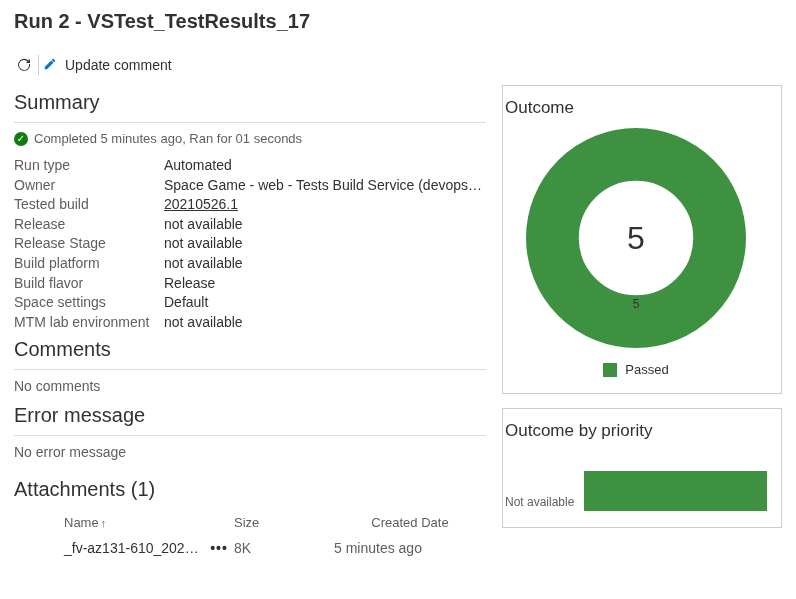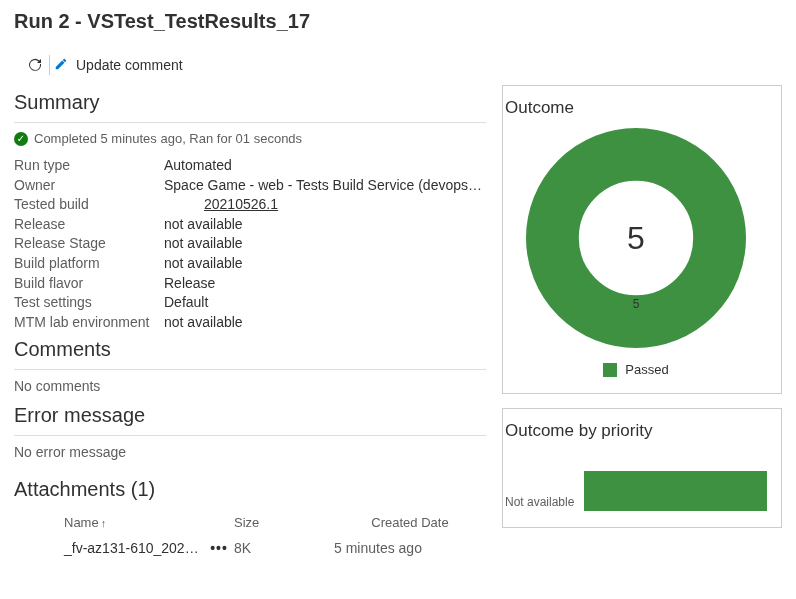--- a/index.html
+++ b/index.html
@@ -2,36 +2,36 @@
 <html><head>
 <meta charset="utf-8">
 <style>
 * { box-sizing: border-box; margin: 0; padding: 0; }
 body { font-family: -apple-system, BlinkMacSystemFont, "Segoe UI", sans-serif; font-size: 14px; color: #323130; background: #fff; width: 796px; }
 .header { padding: 10px 14px 0 14px; }
 .title { font-size: 20px; font-weight: 600; margin-bottom: 12px; }
 .tabs { display: flex; gap: 22px; border-bottom: 1px solid #ddd; padding-bottom: 8px; }
 .tab { font-size: 14px; color: #605e5c; cursor: pointer; }
 .tab.active { color: #0078d4; font-weight: 600; }
-.toolbar { display: flex; padding: 10px 25px; }
+.toolbar { display: flex; padding: 10px 14px; }
 .icon-btn { width: 20px; height: 20px; display: flex; align-items: center; justify-content: center; cursor: pointer; }
 .vdiv { width: 1px; height: 20px; background: #ccc; margin: 0 4px; }
 .update-comment { display: flex; align-items: center; gap: 8px; cursor: pointer; }
 .update-comment .pen { color: #0078d4; }
 .content { display: flex; padding: 0 14px; gap: 16px; }
 .left { flex: 1; min-width: 0; }
 .right { width: 280px; display: flex; flex-direction: column; gap: 14px; }
 .section-h { font-size: 20px; font-weight: 400; margin: 6px 0 8px 0; }
 .hr { border: none; border-top: 1px solid #ddd; margin: 2px 0 8px 0; }
 .status-row { display: flex; align-items: center; gap: 6px; color: #605e5c; font-size: 13px; margin-bottom: 10px; }
 .status-dot { width: 14px; height: 14px; border-radius: 50%; background: #107c10; display: flex; align-items: center; justify-content: center; color: #fff; font-size: 10px; }
 .kv { display: flex; font-size: 14px; color: #605e5c; line-height: 1.4; }
 .kv .k { width: 150px; flex-shrink: 0; }
 .kv .v { color: #323130; }
-.kv .v.link { text-decoration: underline; cursor: pointer; margin-left: 40px; }
+.kv .v.link { text-decoration: underline; cursor: pointer; }
 .owner-wrap { color: #323130; white-space: nowrap; overflow: hidden; text-overflow: ellipsis; }
 .muted { color: #605e5c; margin: 4px 0 10px 0; }
 .card { border: 1px solid #ccc; padding: 12px 14px 16px 2px; }
 .card-h { font-size: 17px; margin-bottom: 10px; }
 .donut-wrap { display: flex; flex-direction: column; align-items: center; }
 .donut { position: relative; width: 220px; height: 220px; }
 .donut svg { width: 100%; height: 100%; }
 .donut-center { position: absolute; top: 50%; left: 50%; transform: translate(-50%,-50%); font-size: 32px; font-weight: 400; }
 .donut-small { position: absolute; top: 77%; left: 50%; transform: translateX(-50%); font-size: 12px; color: #323130; }
 .legend { display: flex; align-items: center; gap: 8px; margin-top: 14px; font-size: 13px; }
@@ -106,21 +106,21 @@
       </div>
     <div class="kv">
         <div class="k">Build platform</div>
         <div class="v">not available</div>
       </div>
     <div class="kv">
         <div class="k">Build flavor</div>
         <div class="v">Release</div>
       </div>
     <div class="kv">
-        <div class="k">Test settings</div>
+        <div class="k">Space settings</div>
         <div class="v">Default</div>
       </div>
     <div class="kv">
         <div class="k">MTM lab environment</div>
         <div class="v">not available</div>
       </div>
 
     <div class="section-h">Comments</div>
     <hr class="hr">
     <div class="muted">No comments</div>

